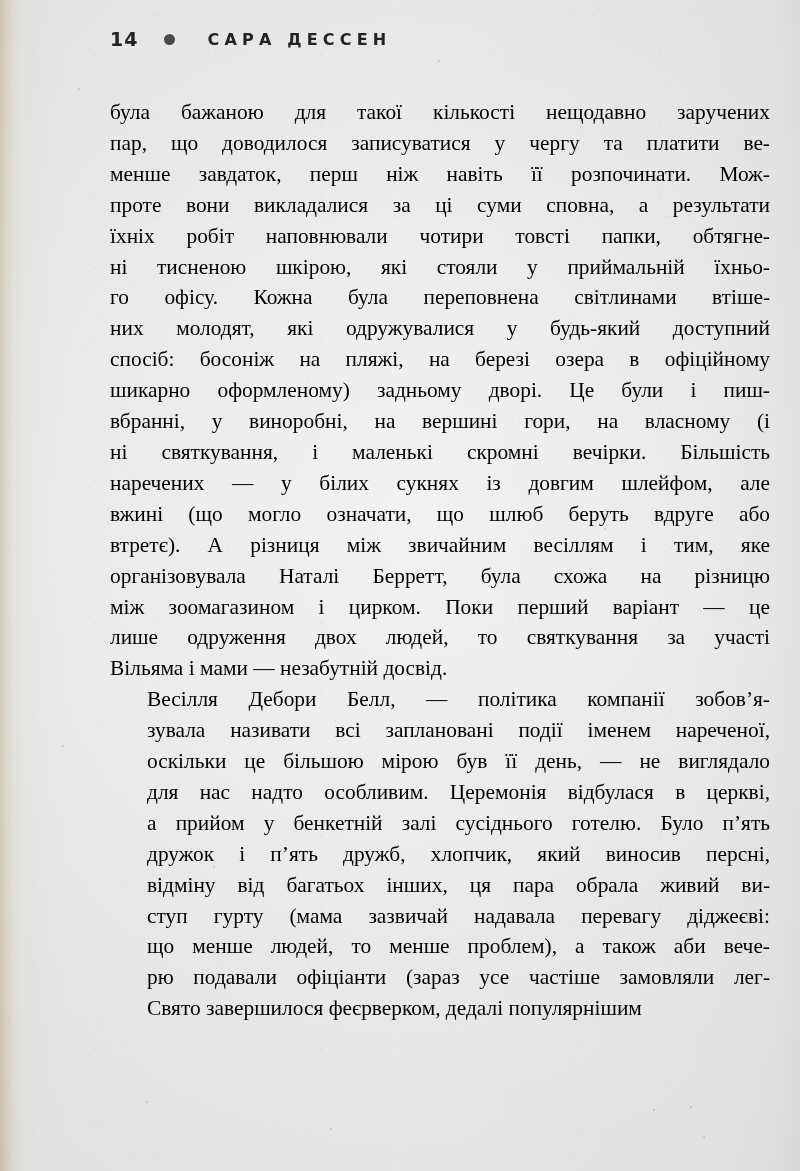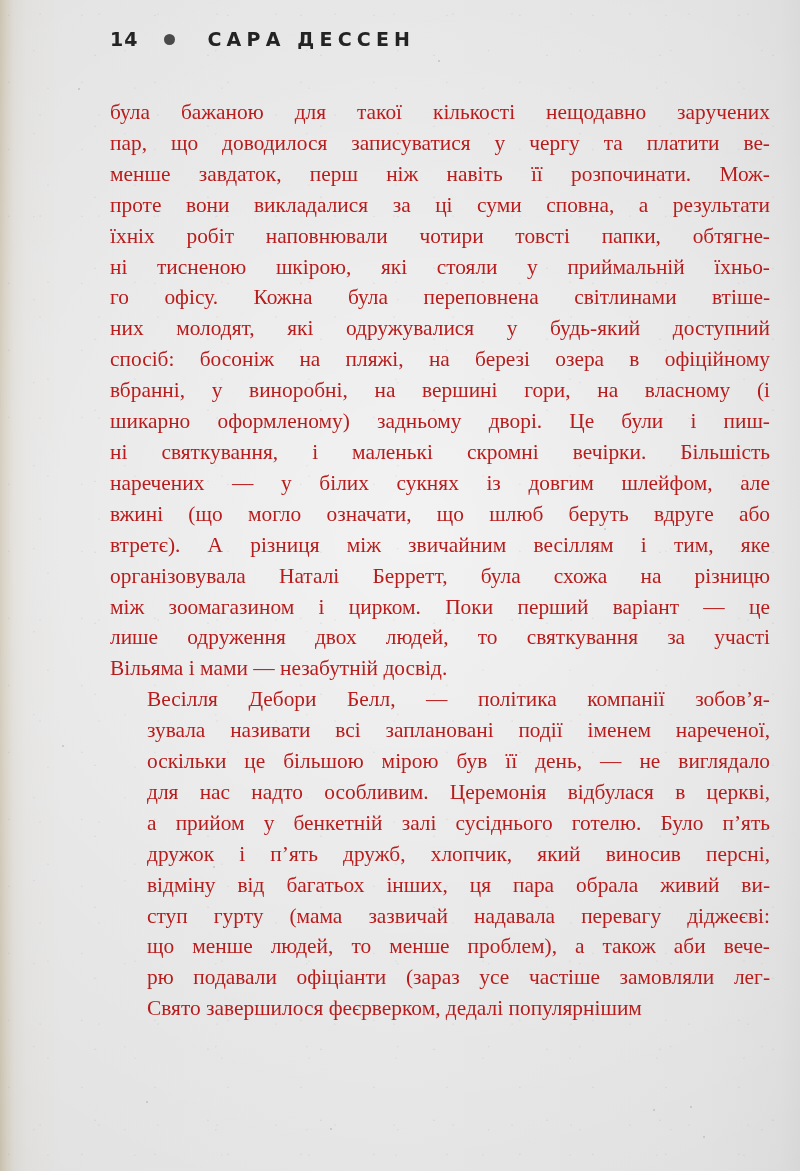--- a/index.html
+++ b/index.html
@@ -90,30 +90,30 @@
     width: 11px;
     height: 11px;
     border-radius: 50%;
     background: #4a4a4a;
     display: inline-block;
     margin-right: 32px;
     flex: 0 0 auto;
   }
   #runninghead .author {
     letter-spacing: 5.2px;
-    font-size: 19px;
+    font-size: 16px;
   }
 
   
   #textblock {
     position: absolute;
     left: 110px;
     top: 97px;
     width: 660px;
-    color: #b91c1c;
+    color: #000000;
     font-size: 21.4px;
     line-height: 30.9px;
     text-align: justify;
     text-justify: inter-word;
     -webkit-font-smoothing: none;
   }
 
   #textblock p {
     margin: 0;
     text-indent: 0;
@@ -165,22 +165,22 @@
       <p>
         <span class="ln">була бажаною для такої кількості нещодавно заручених</span>
         <span class="ln">пар, що доводилося записуватися у чергу та платити ве-</span>
         <span class="ln">менше завдаток, перш ніж навіть її розпочинати. Мож-</span>
         <span class="ln">проте вони викладалися за ці суми сповна, а результати</span>
         <span class="ln">їхніх робіт наповнювали чотири товсті папки, обтягне-</span>
         <span class="ln">ні тисненою шкірою, які стояли у приймальній їхньо-</span>
         <span class="ln">го офісу. Кожна була переповнена світлинами втіше-</span>
         <span class="ln">них молодят, які одружувалися у будь-який доступний</span>
         <span class="ln">спосіб: босоніж на пляжі, на березі озера в офіційному</span>
+        <span class="ln">шикарно оформленому) задньому дворі. Це були і пиш-</span>
         <span class="ln">вбранні, у виноробні, на вершині гори, на власному (і</span>
-        <span class="ln">шикарно оформленому) задньому дворі. Це були і пиш-</span>
         <span class="ln">ні святкування, і маленькі скромні вечірки. Більшість</span>
         <span class="ln">наречених — у білих сукнях із довгим шлейфом, але</span>
         <span class="ln">вжині (що могло означати, що шлюб беруть вдруге або</span>
         <span class="ln">втретє). А різниця між звичайним весіллям і тим, яке</span>
         <span class="ln">організовувала Наталі Берретт, була схожа на різницю</span>
         <span class="ln">між зоомагазином і цирком. Поки перший варіант — це</span>
         <span class="ln">лише одруження двох людей, то святкування за участі</span>
         <span class="ln last">Вільяма і мами — незабутній досвід.</span>
       </p>
       <p class="indent">

